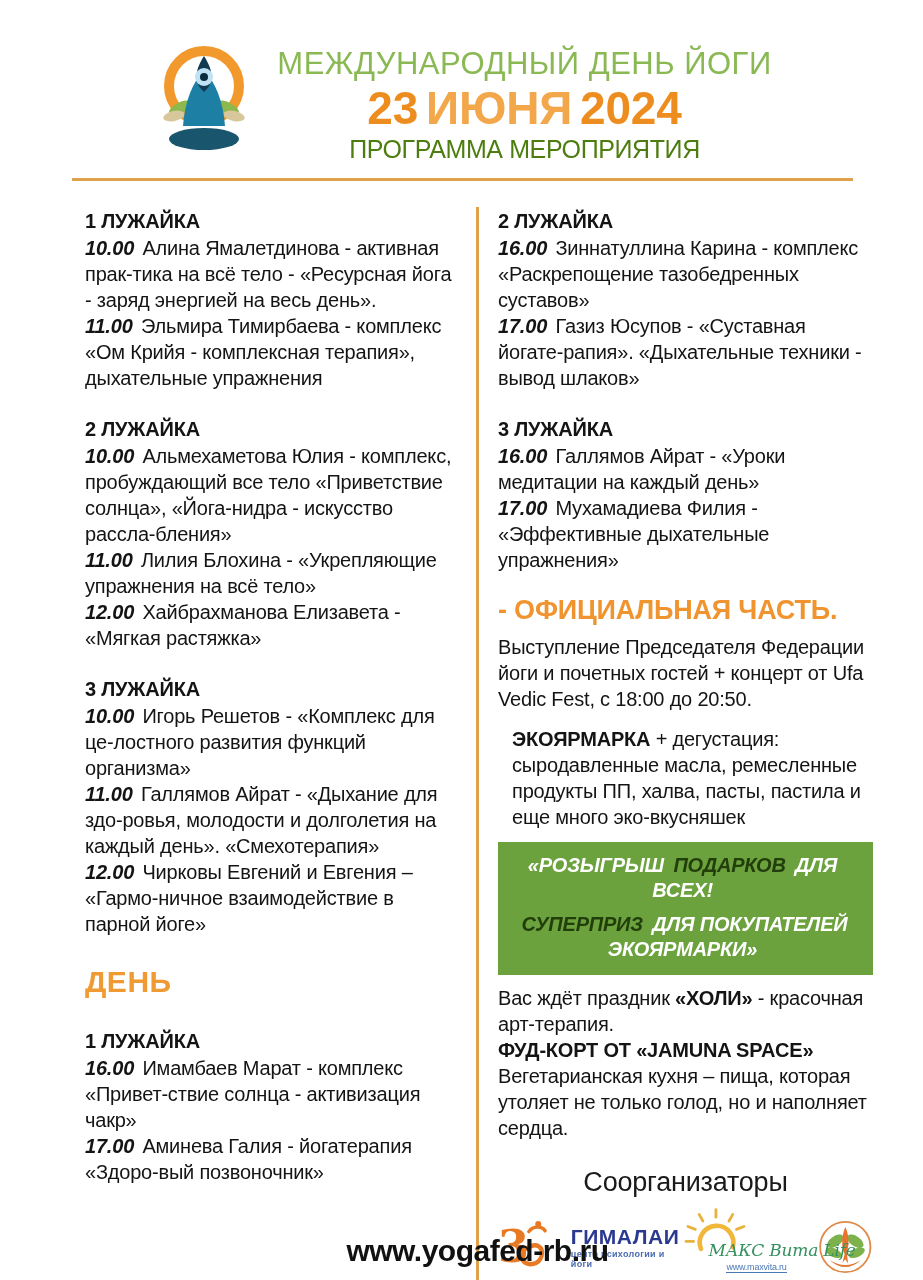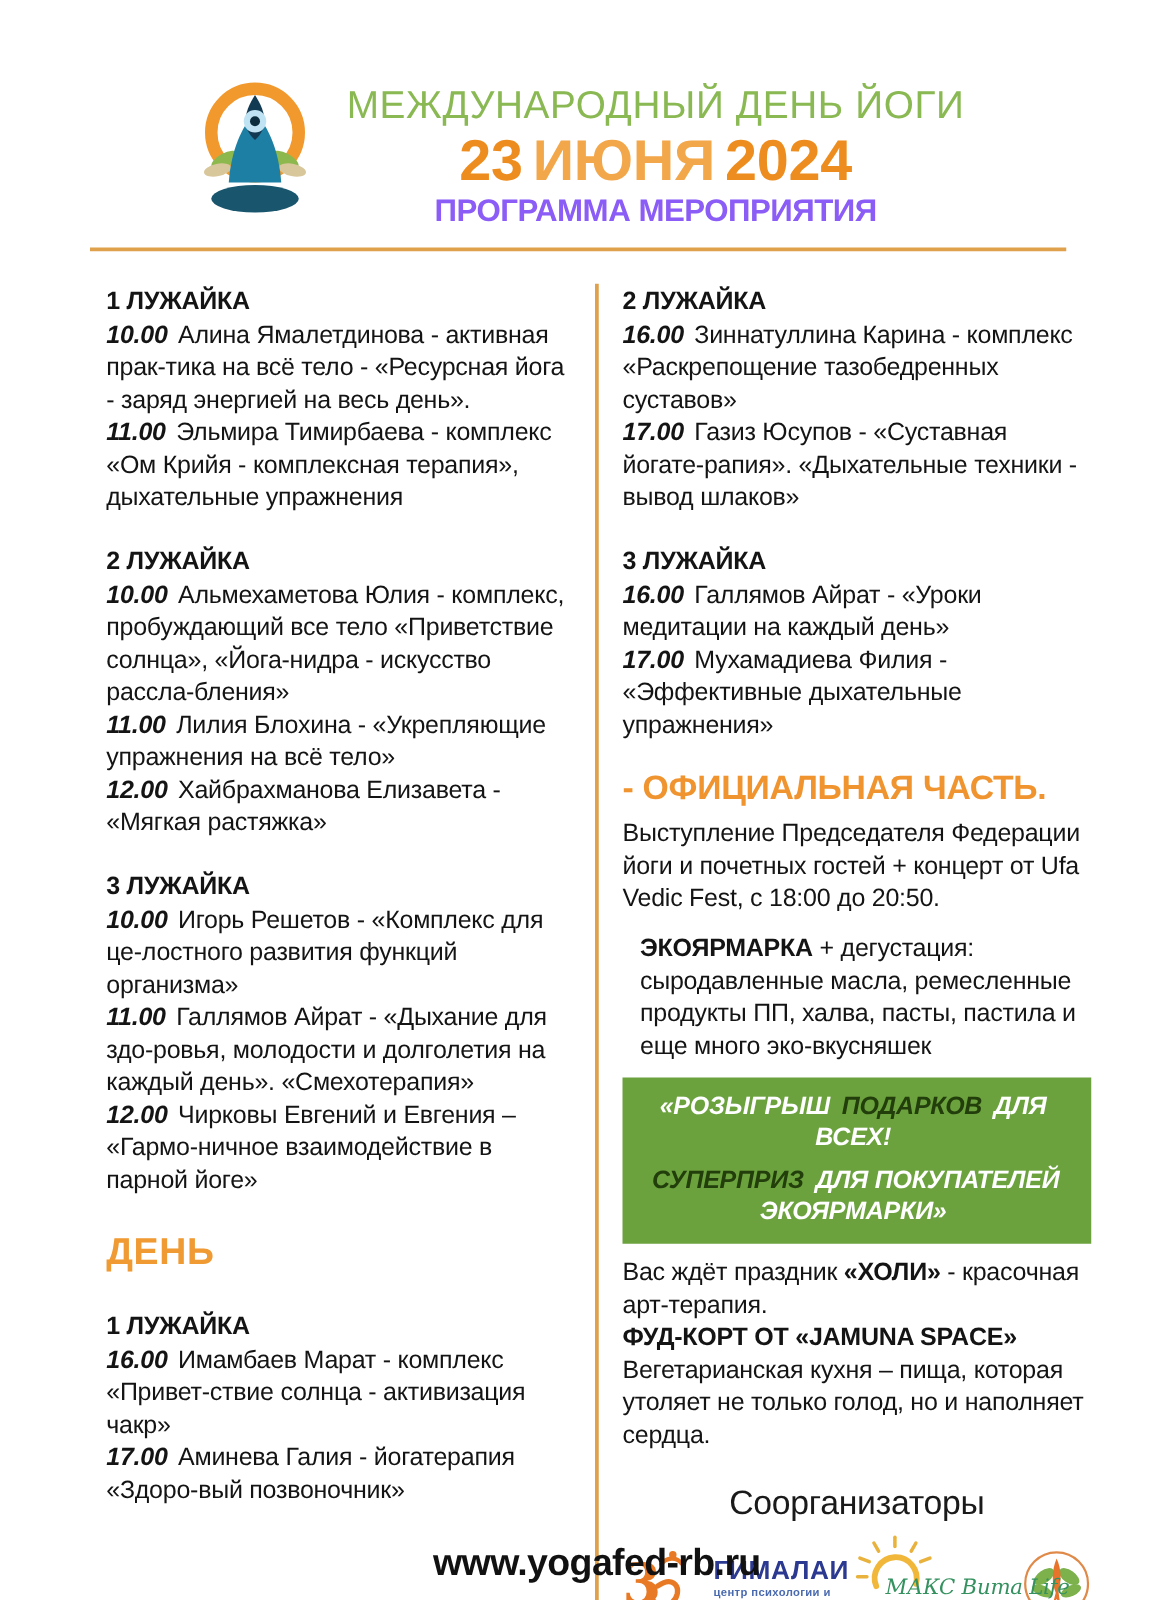--- a/index.html
+++ b/index.html
@@ -7,27 +7,27 @@
     position:relative;
     width:923px;height:1280px;
     margin:0 auto;
     background:#ffffff;
     font-family:"Liberation Sans","DejaVu Sans",sans-serif;
     color:#141414;
     overflow:hidden;
     letter-spacing:-0.2px;
   }
   
-  .header{display:flex;justify-content:center;align-items:flex-start;gap:20px;padding-top:42px;margin-top:20px;}
+  .header{display:flex;justify-content:center;align-items:flex-start;gap:20px;padding-top:42px;}
   .logo-wrap{width:106px;height:112px;flex:0 0 auto;}
   .header-text{text-align:center;padding-top:4px;}
   .title-green{font-size:31px;font-weight:400;color:#8ab954;letter-spacing:0.5px;white-space:nowrap;}
   .title-date{font-size:46px;font-weight:700;color:#ee8d1f;line-height:1.05;margin-top:2px;white-space:nowrap;}
   .title-date .month{color:#f3a74b;margin:0 8px;}
-  .title-sub{font-size:25px;font-weight:700;color:#8b5cf6;margin-top:3px;letter-spacing:-0.4px;white-space:nowrap;}
+  .title-sub{font-size:25px;font-weight:400;color:#4d7c0f;margin-top:3px;letter-spacing:-0.4px;white-space:nowrap;}
   .hrline{height:3px;background:#dfa14c;margin:14px 70px 0 72px;}
   
   .columns{display:flex;align-items:stretch;padding:26px 50px 0 85px;}
   .col-left{width:378px;flex:0 0 auto;}
   .vdivider{width:3px;background:#dfa14c;margin-left:13px;margin-right:19px;flex:0 0 auto;}
   .col-right{flex:1 1 auto;min-width:0;}
   .big-title{font-size:30px;font-weight:700;color:#f09a33;letter-spacing:0.5px;}
   .big-title.morning{margin:0 0 30px 0;}
   .big-title.day{margin:28px 0 28px 0;}
   .lawn-section{margin-top:24px;}

